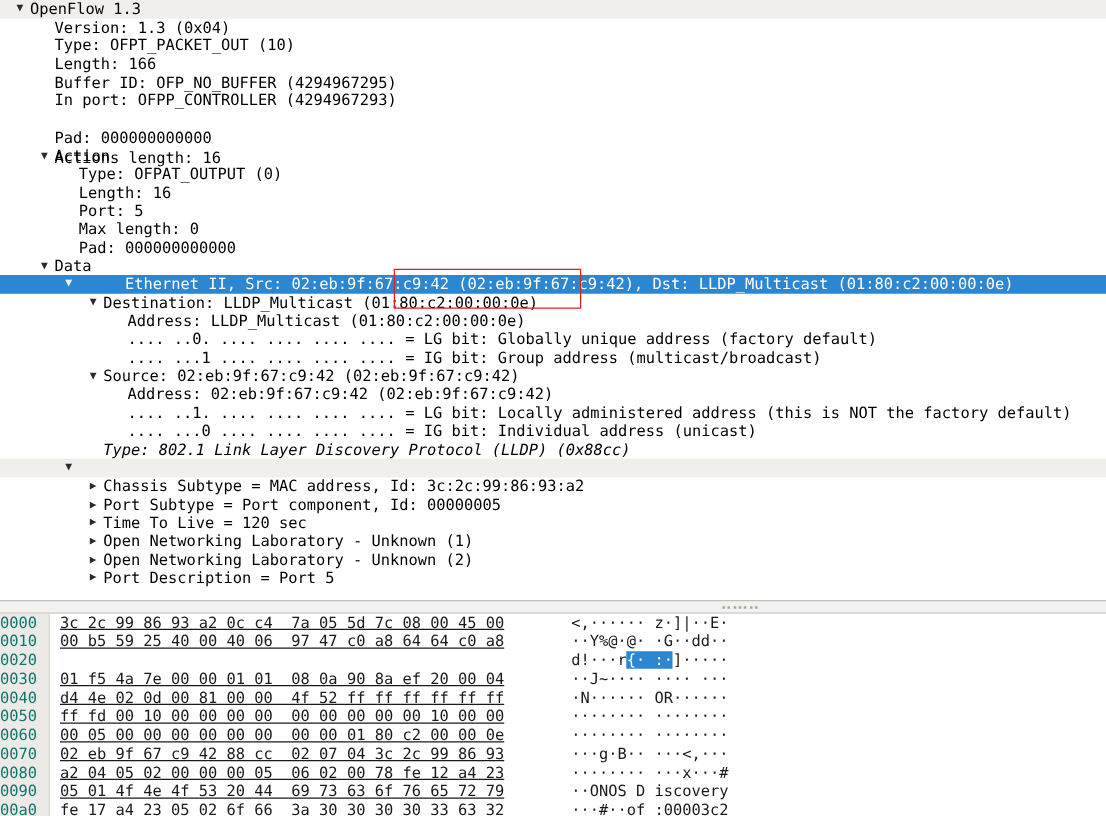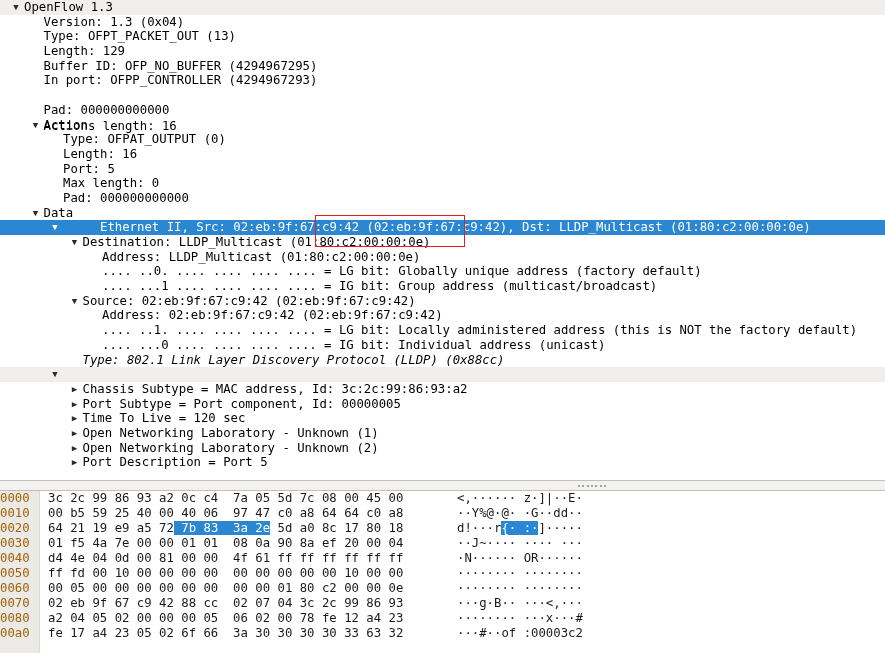--- a/index.html
+++ b/index.html
@@ -113,26 +113,27 @@
     white-space: pre;
     font-size: 12.3px;
     color: #1a1a1a;
   }
   .hoff {
     position: absolute;
     left: 0; top: 0;
     width: 20px;
     padding-right: 5px;
     text-align: right;
-    color: #a16207;
+    color: #0f766e;
   }
   .hbytes {
     position: absolute;
     left: 48px; top: 0;
     white-space: pre;
+    text-decoration: underline;
   }
   .hascii {
     position: absolute;
     left: 457px; top: 0;
     white-space: pre;
     color: #1a1a1a;
   }
   .hl {
     background: #2c87d2;
     color: #ffffff;
@@ -140,22 +141,22 @@
 </style>
 </head>
 <body>
 
 <div id="app">
 
   <div id="detail-pane">
     <div id="tree-rows">
         <div class="trow proto"><span class="arrow" style="left: 10px;">▼</span><span class="txt" style="margin-left: 24px;">OpenFlow 1.3</span></div>
         <div class="trow"><span class="txt" style="margin-left: 43.5px;">Version: 1.3 (0x04)</span></div>
-        <div class="trow"><span class="txt" style="margin-left: 43.5px;">Type: OFPT_PACKET_OUT (13)</span></div>
-        <div class="trow"><span class="txt" style="margin-left: 43.5px;">Length: 129</span></div>
+        <div class="trow"><span class="txt" style="margin-left: 43.5px;">Type: OFPT_PACKET_OUT (10)</span></div>
+        <div class="trow"><span class="txt" style="margin-left: 43.5px;">Length: 166</span></div>
         <div class="trow"><span class="txt" style="margin-left: 43.5px;">Buffer ID: OFP_NO_BUFFER (4294967295)</span></div>
         <div class="trow"><span class="txt" style="margin-left: 43.5px;">In port: OFPP_CONTROLLER (4294967293)</span></div>
         <div class="trow"><span class="txt" style="margin-left: 43.5px; margin-top: 31px;">Actions length: 16</span></div>
         <div class="trow"><span class="txt" style="margin-left: 43.5px;">Pad: 000000000000</span></div>
         <div class="trow"><span class="arrow" style="left: 29.5px;">▼</span><span class="txt" style="margin-left: 43.5px;">Action</span></div>
         <div class="trow"><span class="txt" style="margin-left: 63px;">Type: OFPAT_OUTPUT (0)</span></div>
         <div class="trow"><span class="txt" style="margin-left: 63px;">Length: 16</span></div>
         <div class="trow"><span class="txt" style="margin-left: 63px;">Port: 5</span></div>
         <div class="trow"><span class="txt" style="margin-left: 63px;">Max length: 0</span></div>
         <div class="trow"><span class="txt" style="margin-left: 63px;">Pad: 000000000000</span></div>
@@ -191,24 +192,25 @@
         <i></i>
         <i></i>
     </div>
   </div>
 
   <div id="hex-pane">
     <div id="gutter"></div>
     <div id="hex-rows">
         <div class="hrow"><span class="hoff">0000</span><span class="hbytes">3c 2c 99 86 93 a2 0c c4  7a 05 5d 7c 08 00 45 00</span><span class="hascii">&lt;,······ z·]|··E·</span></div>
         <div class="hrow"><span class="hoff">0010</span><span class="hbytes">00 b5 59 25 40 00 40 06  97 47 c0 a8 64 64 c0 a8</span><span class="hascii">··Y%@·@· ·G··dd··</span></div>
-        <div class="hrow"><span class="hoff">0020</span><span class="hbytes">64 21 19 e9 a5 72<span class="hl"> 7b 83  3a 2e</span> 5d a0 8c 17 80 18</span><span class="hascii">d!···r<span class="hl">{· :·</span>]·····</span></div>
+        <div class="hrow"><span class="hoff">0020</span><span class="hascii">d!···r<span class="hl">{· :·</span>]·····</span></div>
         <div class="hrow"><span class="hoff">0030</span><span class="hbytes">01 f5 4a 7e 00 00 01 01  08 0a 90 8a ef 20 00 04</span><span class="hascii">··J~···· ···· ···</span></div>
-        <div class="hrow"><span class="hoff">0040</span><span class="hbytes">d4 4e 04 0d 00 81 00 00  4f 61 ff ff ff ff ff ff</span><span class="hascii">·N······ OR······</span></div>
+        <div class="hrow"><span class="hoff">0040</span><span class="hbytes">d4 4e 02 0d 00 81 00 00  4f 52 ff ff ff ff ff ff</span><span class="hascii">·N······ OR······</span></div>
         <div class="hrow"><span class="hoff">0050</span><span class="hbytes">ff fd 00 10 00 00 00 00  00 00 00 00 00 10 00 00</span><span class="hascii">········ ········</span></div>
         <div class="hrow"><span class="hoff">0060</span><span class="hbytes">00 05 00 00 00 00 00 00  00 00 01 80 c2 00 00 0e</span><span class="hascii">········ ········</span></div>
         <div class="hrow"><span class="hoff">0070</span><span class="hbytes">02 eb 9f 67 c9 42 88 cc  02 07 04 3c 2c 99 86 93</span><span class="hascii">···g·B·· ···&lt;,···</span></div>
         <div class="hrow"><span class="hoff">0080</span><span class="hbytes">a2 04 05 02 00 00 00 05  06 02 00 78 fe 12 a4 23</span><span class="hascii">········ ···x···#</span></div>
+        <div class="hrow"><span class="hoff">0090</span><span class="hbytes">05 01 4f 4e 4f 53 20 44  69 73 63 6f 76 65 72 79</span><span class="hascii">··ONOS D iscovery</span></div>
         <div class="hrow"><span class="hoff">00a0</span><span class="hbytes">fe 17 a4 23 05 02 6f 66  3a 30 30 30 30 33 63 32</span><span class="hascii">···#··of :00003c2</span></div>
       </div>
   </div>
 
 </div>
 
 </body></html>

